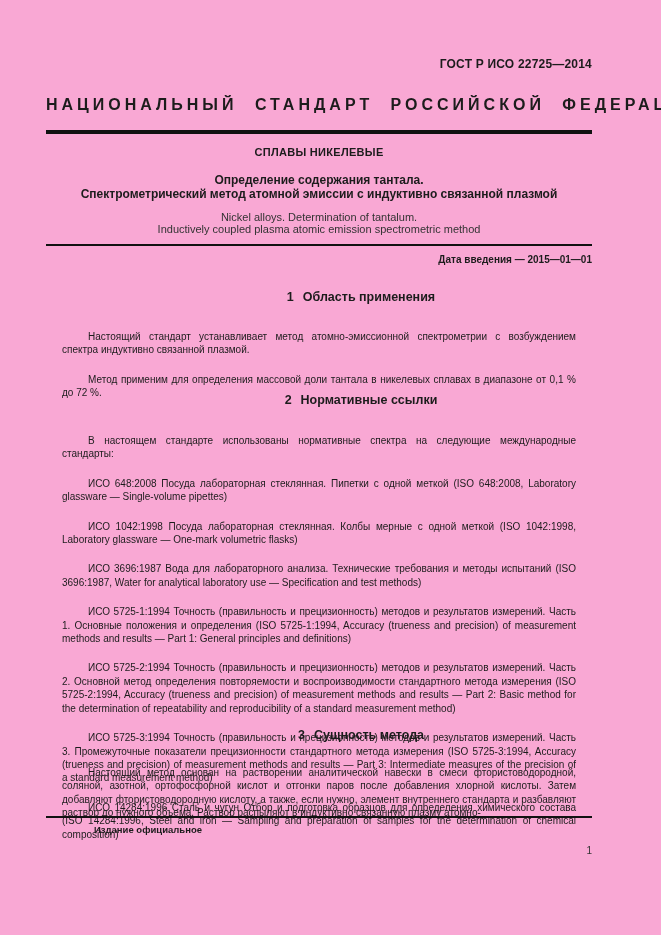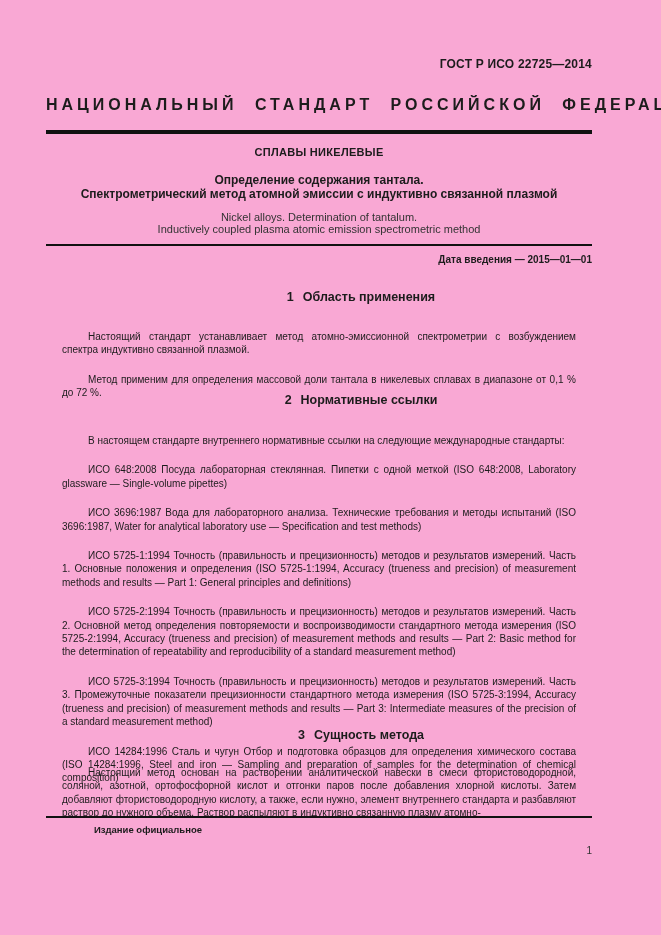--- a/index.html
+++ b/index.html
@@ -127,22 +127,23 @@
   </div>
   <div class="abs col body-block b1">
     <p class="para">Настоящий стандарт устанавливает метод атомно-эмиссионной спектрометрии с возбуждением спектра индуктивно связанной плазмой.</p>
     <p class="para">Метод применим для определения массовой доли тантала в никелевых сплавах в диапазоне от 0,1 % до 72 %.</p>
   </div>
 
   <div class="abs col heading h2">
     <span class="num">2</span><span>Нормативные ссылки</span>
   </div>
   <div class="abs col body-block b2">
-    <p class="para">В настоящем стандарте внутреннего нормативные ссылки на следующие международные стандарты:</p>
+    <p class="para">В настоящем стандарте использованы нормативные спектра на следующие международные стандарты:</p>
     <p class="para">ИСО 648:2008 Посуда лабораторная стеклянная. Пипетки с одной меткой (ISO 648:2008, Laboratory glassware — Single-volume pipettes)</p>
+    <p class="para">ИСО 1042:1998 Посуда лабораторная стеклянная. Колбы мерные с одной меткой (ISO 1042:1998, Laboratory glassware — One-mark volumetric flasks)</p>
     <p class="para">ИСО 3696:1987 Вода для лабораторного анализа. Технические требования и методы испытаний (ISO 3696:1987, Water for analytical laboratory use — Specification and test methods)</p>
     <p class="para">ИСО 5725-1:1994 Точность (правильность и прецизионность) методов и результатов измерений. Часть 1. Основные положения и определения (ISO 5725-1:1994, Accuracy (trueness and precision) of measurement methods and results — Part 1: General principles and definitions)</p>
     <p class="para">ИСО 5725-2:1994 Точность (правильность и прецизионность) методов и результатов измерений. Часть 2. Основной метод определения повторяемости и воспроизводимости стандартного метода измерения (ISO 5725-2:1994, Accuracy (trueness and precision) of measurement methods and results — Part 2: Basic method for the determination of repeatability and reproducibility of a standard measurement method)</p>
     <p class="para">ИСО 5725-3:1994 Точность (правильность и прецизионность) методов и результатов измерений. Часть 3. Промежуточные показатели прецизионности стандартного метода измерения (ISO 5725-3:1994, Accuracy (trueness and precision) of measurement methods and results — Part 3: Intermediate measures of the precision of a standard measurement method)</p>
     <p class="para">ИСО 14284:1996 Сталь и чугун Отбор и подготовка образцов для определения химического состава (ISO 14284:1996, Steel and iron — Sampling and preparation of samples for the determination of chemical composition)</p>
   </div>
 
   <div class="abs col heading h3">
     <span class="num">3</span><span>Сущность метода</span>
   </div>

